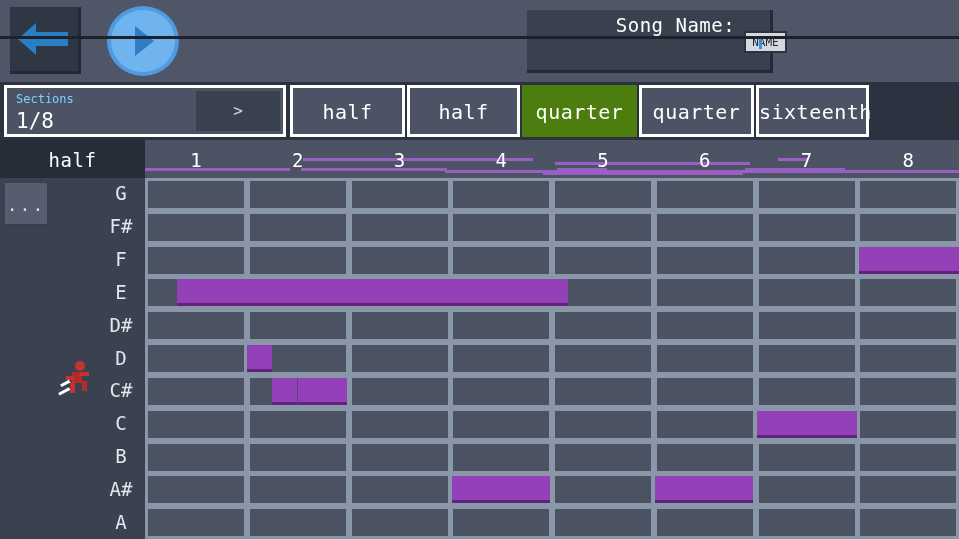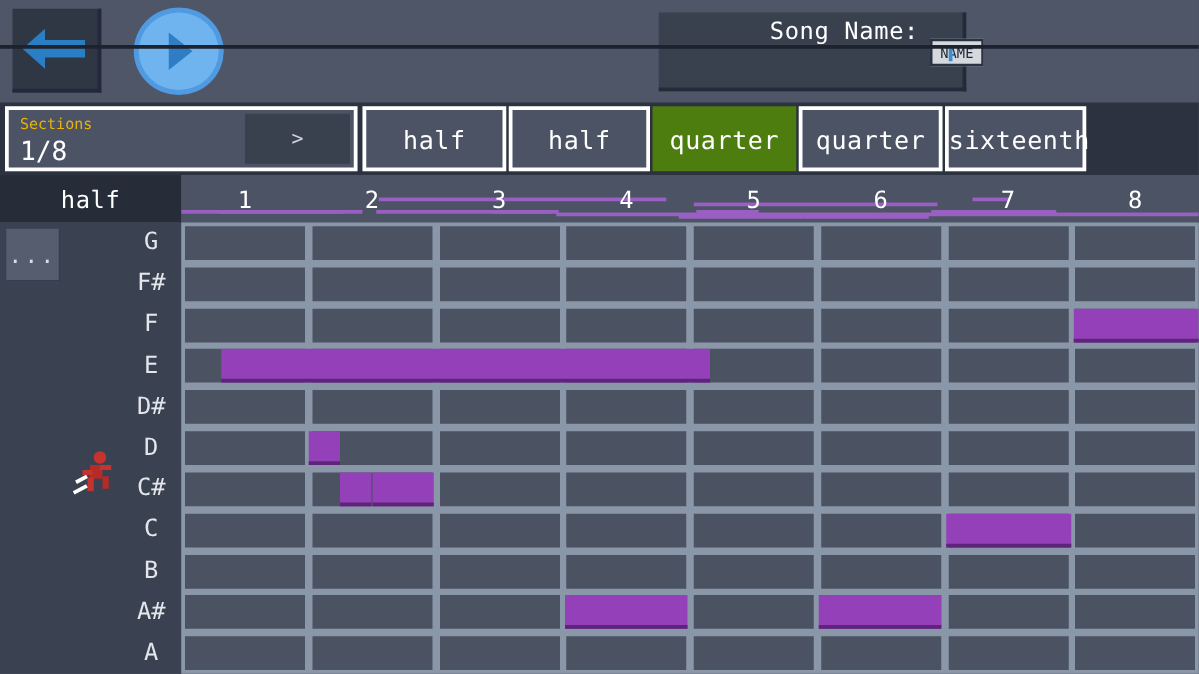--- a/index.html
+++ b/index.html
@@ -235,21 +235,21 @@
     width: 282px; height: 52px;
     background: #4b out;
     background: #4b5365;
     border: 3px solid #ffffff;
     box-sizing: border-box;
     cursor: pointer;
   }
   .sections-label {
     position: absolute;
     left: 9px; top: 4px;
-    color: #eab308;
+    color: #7dd3fc;
     font-size: 12px;
   }
   .sections-value {
     position: absolute;
     left: 9px; top: 21px;
     color: #ffffff;
     font-size: 21px;
   }
   .sections-next {
     position: absolute;

